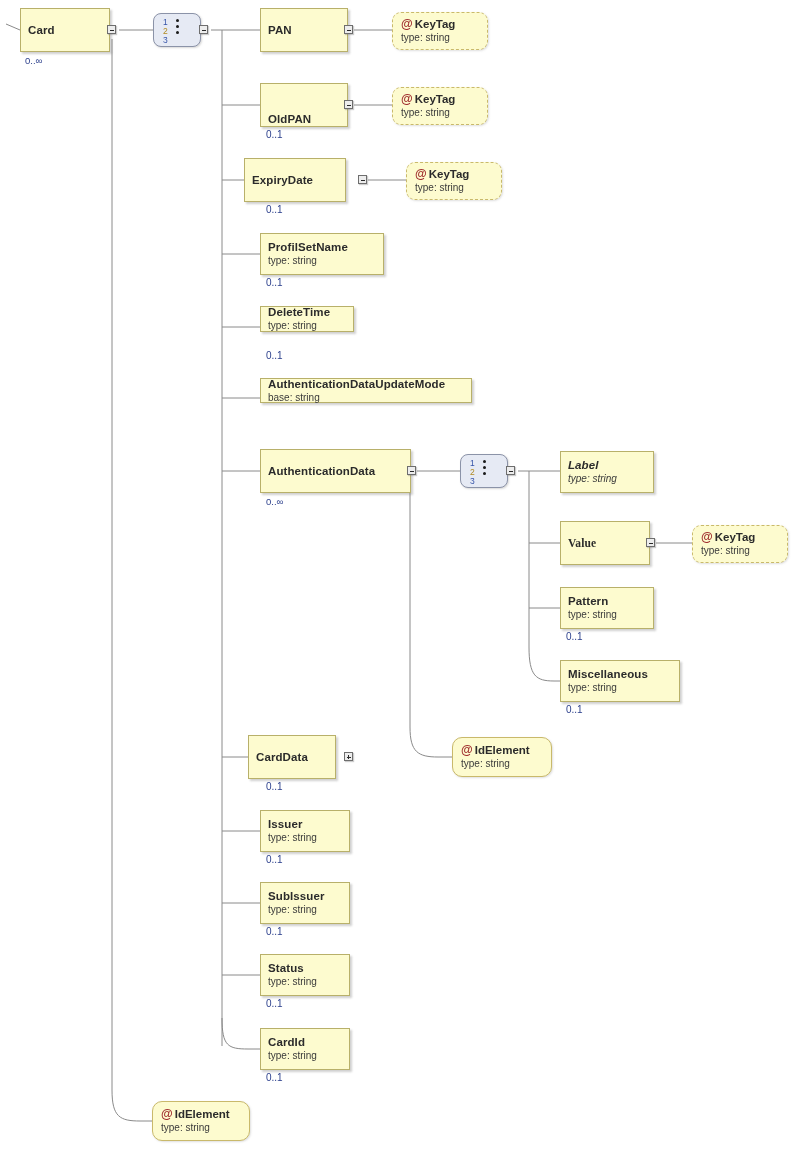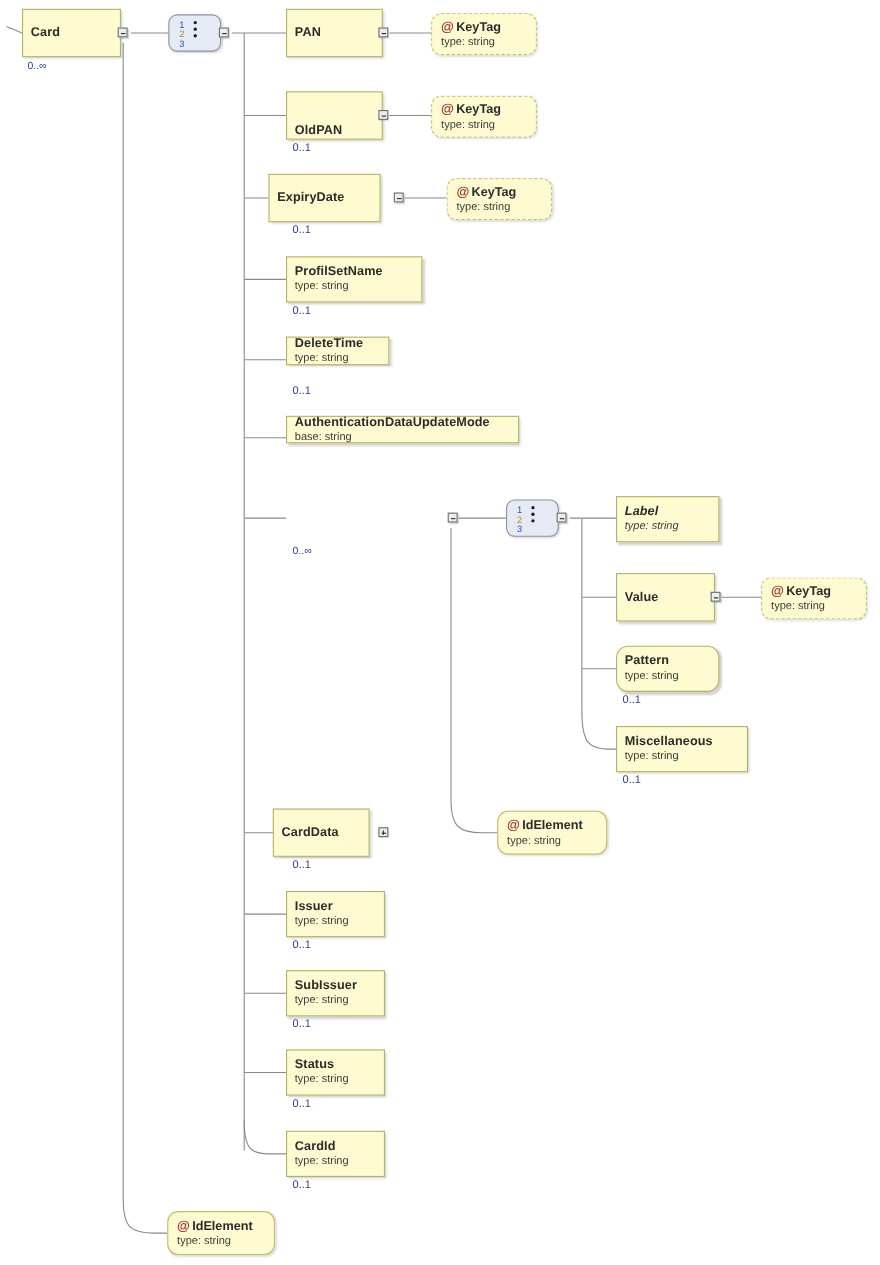--- a/index.html
+++ b/index.html
@@ -214,20 +214,23 @@
     <div class="nm">DeleteTime</div>
     <div class="ty">type: string</div>
   </div>
   <div class="card" style="left:266px;top:350px;">0..1</div>
 
   <div class="node" style="left:260px;top:378px;width:212px;height:25px;">
     <div class="nm">AuthenticationDataUpdateMode</div>
     <div class="ty">base: string</div>
   </div>
 
+  <div class="node center" style="left:260px;top:449px;width:151px;height:44px;">
+    <div class="nm">AuthenticationData</div>
+  </div>
   <div class="tog" style="left:407px;top:466px;">
       <i class="h"></i>
     </div>
   <div class="card inf" style="left:266px;top:496px;">0..∞</div>
 
   <div class="seq" style="left:460px;top:454px;width:48px;height:34px;">
     <div class="digits">
       <div class="d1">1</div>
       <div class="d2">2</div>
       <div class="d3">3</div>
@@ -240,34 +243,34 @@
   </div>
   <div class="tog" style="left:506px;top:466px;">
       <i class="h"></i>
     </div>
 
   <div class="node" style="left:560px;top:451px;width:94px;height:42px;font-style:italic;">
     <div class="nm">Label</div>
     <div class="ty">type: string</div>
   </div>
 
-  <div class="node center" style="left:560px;top:521px;width:90px;height:44px;">
+  <div class="node center" style="left:560px;top:521px;width:90px;height:44px;font-family:Liberation Serif, serif;">
     <div class="nm">Value</div>
   </div>
   <div class="tog" style="left:646px;top:538px;">
       <i class="h"></i>
     </div>
   <div class="attr" style="left:692px;top:525px;width:96px;height:38px;">
     <div class="nm">
       <span class="at">@</span><span>KeyTag</span>
     </div>
     <div class="ty">type: string</div>
   </div>
 
-  <div class="node" style="left:560px;top:587px;width:94px;height:42px;border-radius:11px;">
+  <div class="node" style="left:560px;top:587px;width:94px;height:42px;">
     <div class="nm">Pattern</div>
     <div class="ty">type: string</div>
   </div>
   <div class="card" style="left:566px;top:631px;">0..1</div>
 
   <div class="node" style="left:560px;top:660px;width:120px;height:42px;">
     <div class="nm">Miscellaneous</div>
     <div class="ty">type: string</div>
   </div>
   <div class="card" style="left:566px;top:704px;">0..1</div>

